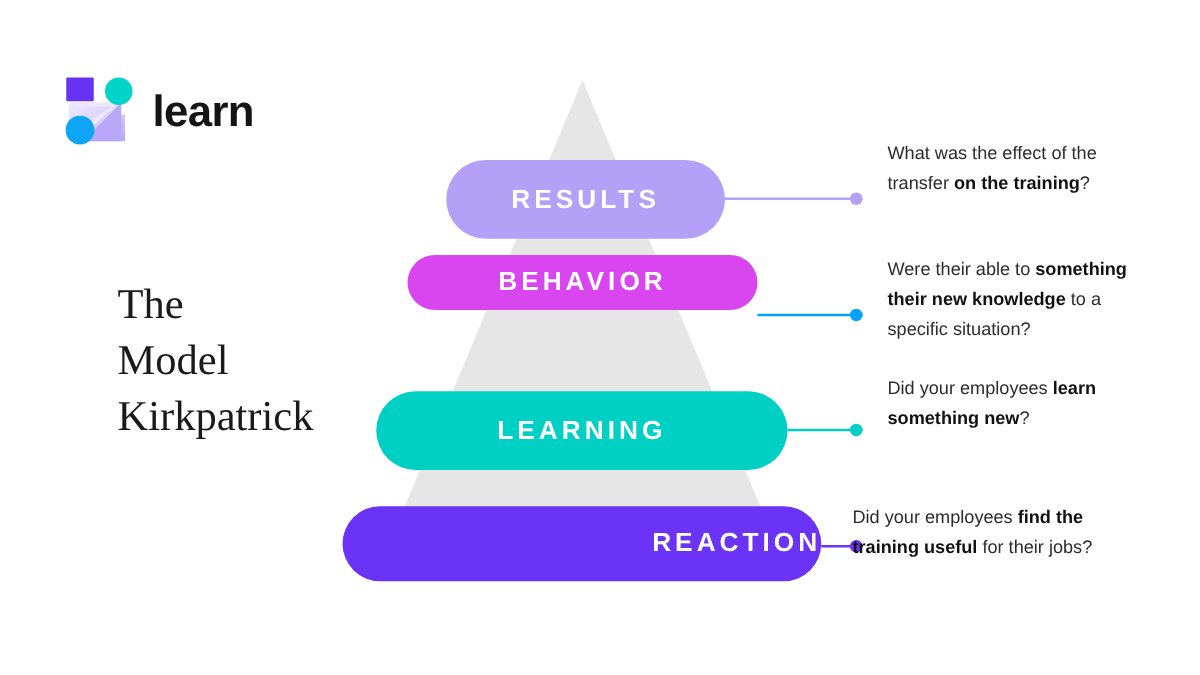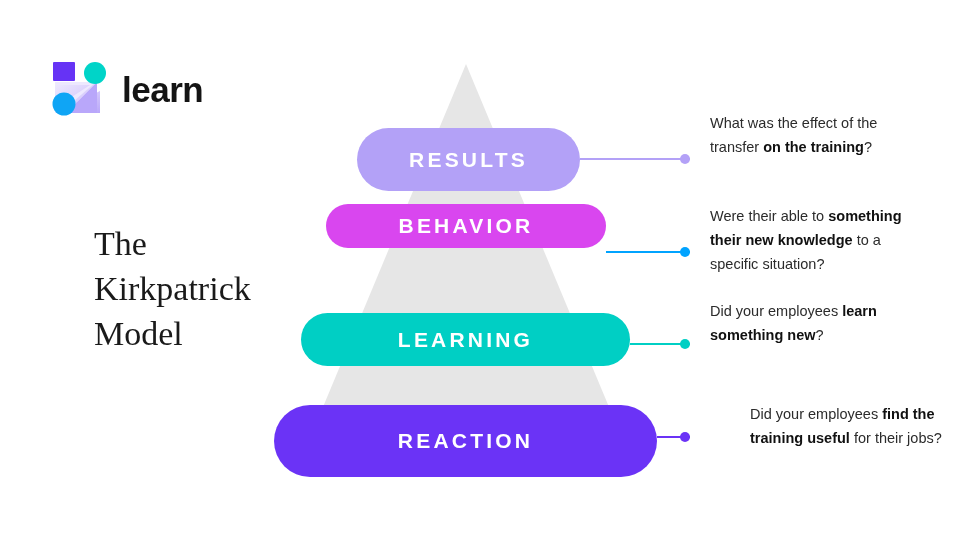--- a/index.html
+++ b/index.html
@@ -104,22 +104,22 @@
       <circle cx="45" cy="13" r="11" fill="#00D4C8"></circle>
 
       <circle cx="14" cy="44" r="11.5" fill="#0FA5F5"></circle>
     </svg>
   </div>
   <div id="brand-word">learn</div>
 </div>
 
 <div id="headline">
   <div>The</div>
+  <div>Model</div>
   <div>Kirkpatrick</div>
-  <div>Model</div>
 </div>
 
 <div id="stage">
 
   <svg id="pyramid-bg" viewBox="0 0 960 540" xmlns="http://www.w3.org/2000/svg">
     <polygon id="pyramid-poly" points="466,64 609,407 323,407" fill="#E6E6E6"></polygon>
   </svg>
 
   <div class="level" style="left: 357px; top: 128px; width: 223px; height: 63px; background: rgb(179, 161, 247);">
     <span class="level-label">RESULTS</span>
@@ -130,44 +130,44 @@
   </div>
 
   <div class="level" style="left: 326px; top: 204px; width: 280px; height: 44px; background: #d946ef;">
     <span class="level-label">BEHAVIOR</span>
   </div>
   <div class="connector" style="left:606px; top:245px; width:84px;">
     <div class="line" style="background: rgb(0, 163, 255);"></div>
     <div class="dot" style="background: rgb(0, 163, 255);"></div>
   </div>
 
-  <div class="level" style="left: 301px; top: 313px; width: 329px; height: 53px; background: rgb(0, 207, 196);">
+  <div class="level" style="left: 301px; top: 313px; width: 329px; height: 63px; background: rgb(0, 207, 196);">
     <span class="level-label">LEARNING</span>
   </div>
   <div class="connector" style="left:630px; top:337px; width:60px;">
     <div class="line" style="background: rgb(0, 207, 196);"></div>
     <div class="dot" style="background: rgb(0, 207, 196);"></div>
   </div>
 
-  <div class="level" style="left: 274px; top: 405px; width: 383px; height: 72px; background: rgb(107, 51, 246);">
+  <div class="level" style="left: 274px; top: 405px; width: 383px; height: 60px; background: rgb(107, 51, 246); justify-content: flex-end;">
     <span class="level-label">REACTION</span>
   </div>
   <div class="connector" style="left:657px; top:430px; width:33px;">
     <div class="line" style="background: rgb(107, 51, 246);"></div>
     <div class="dot" style="background: rgb(107, 51, 246);"></div>
   </div>
 </div>
 
 <div class="note" style="left:710px; top:112px;">
   <span>What was the effect of the transfer </span><b>on the training</b><span>?</span>
 </div>
 
 <div class="note" style="left:710px; top:205px;">
   <span>Were their able to </span><b>something their new knowledge</b><span> to a specific situation?</span>
 </div>
 
 <div class="note" style="left:710px; top:300px;">
   <span>Did your employees </span><b>learn something new</b><span>?</span>
 </div>
 
-<div class="note" style="left:750px; top:403px;">
+<div class="note" style="left:682px; top:403px;">
   <span>Did your employees </span><b>find the training useful</b><span> for their jobs?</span>
 </div>
 
 </body></html>

